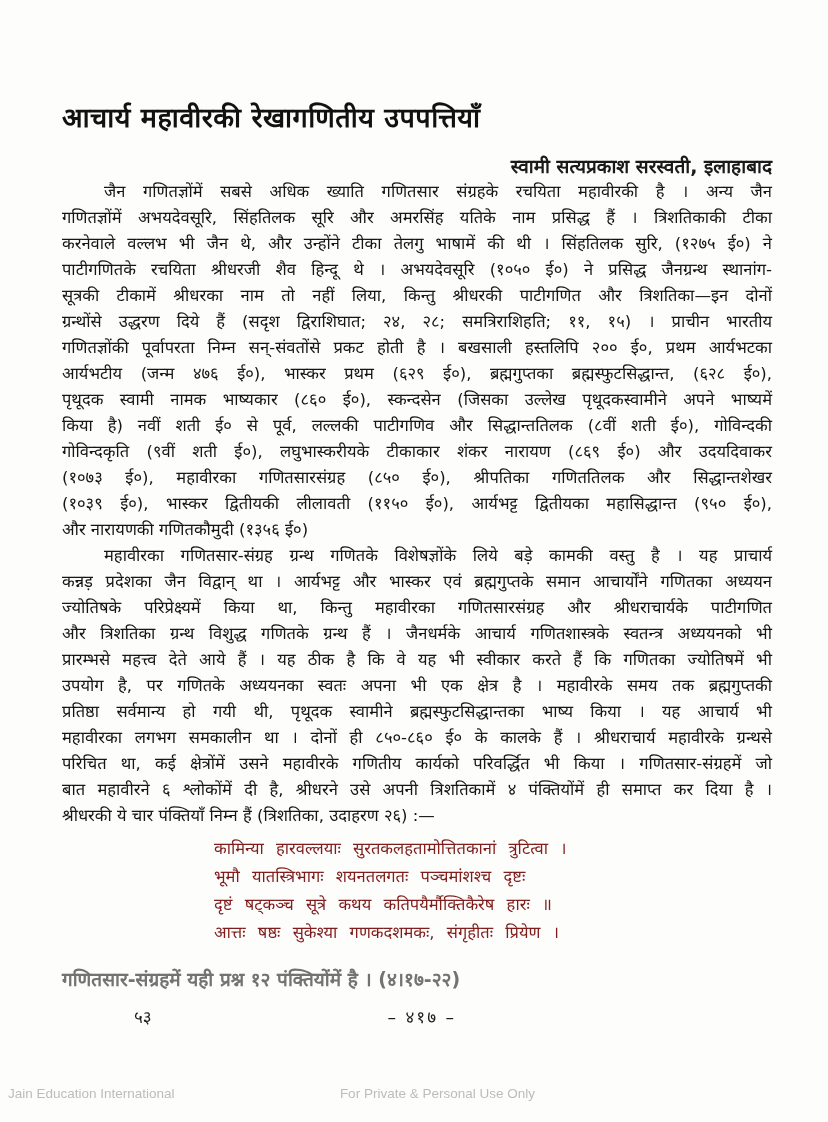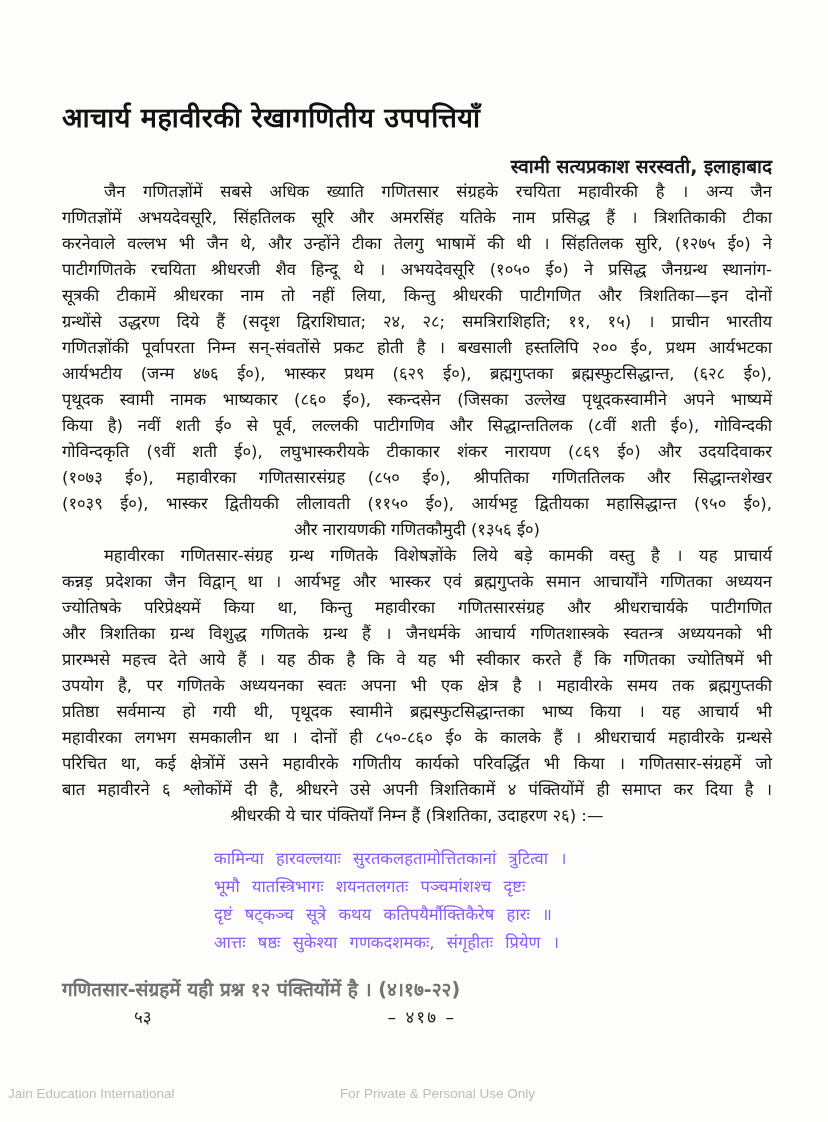--- a/index.html
+++ b/index.html
@@ -51,29 +51,29 @@
   }
   .jline::after {
     content: "";
     display: inline-block;
     width: 100%;
     height: 0;
   }
   .lastline {
     height: 26px;
     line-height: 26px;
-    text-align: center;
+    text-align: left;
   }
   .indent { padding-left: 42px; }
   .indent.jline::after { width: 100%; }
   .verse {
-    margin-top: 16px;
+    margin-top: 6px;
     padding-left: 152px;
     font-size: 16.5px;
-    color: #8b5cf6;
+    color: #7f1d1d;
   }
   .verse-line {
     height: 28px;
     line-height: 28px;
     word-spacing: 7px;
     text-align: left;
   }
   .closing-line {
     margin-top: 18px;
     font-size: 19px;

